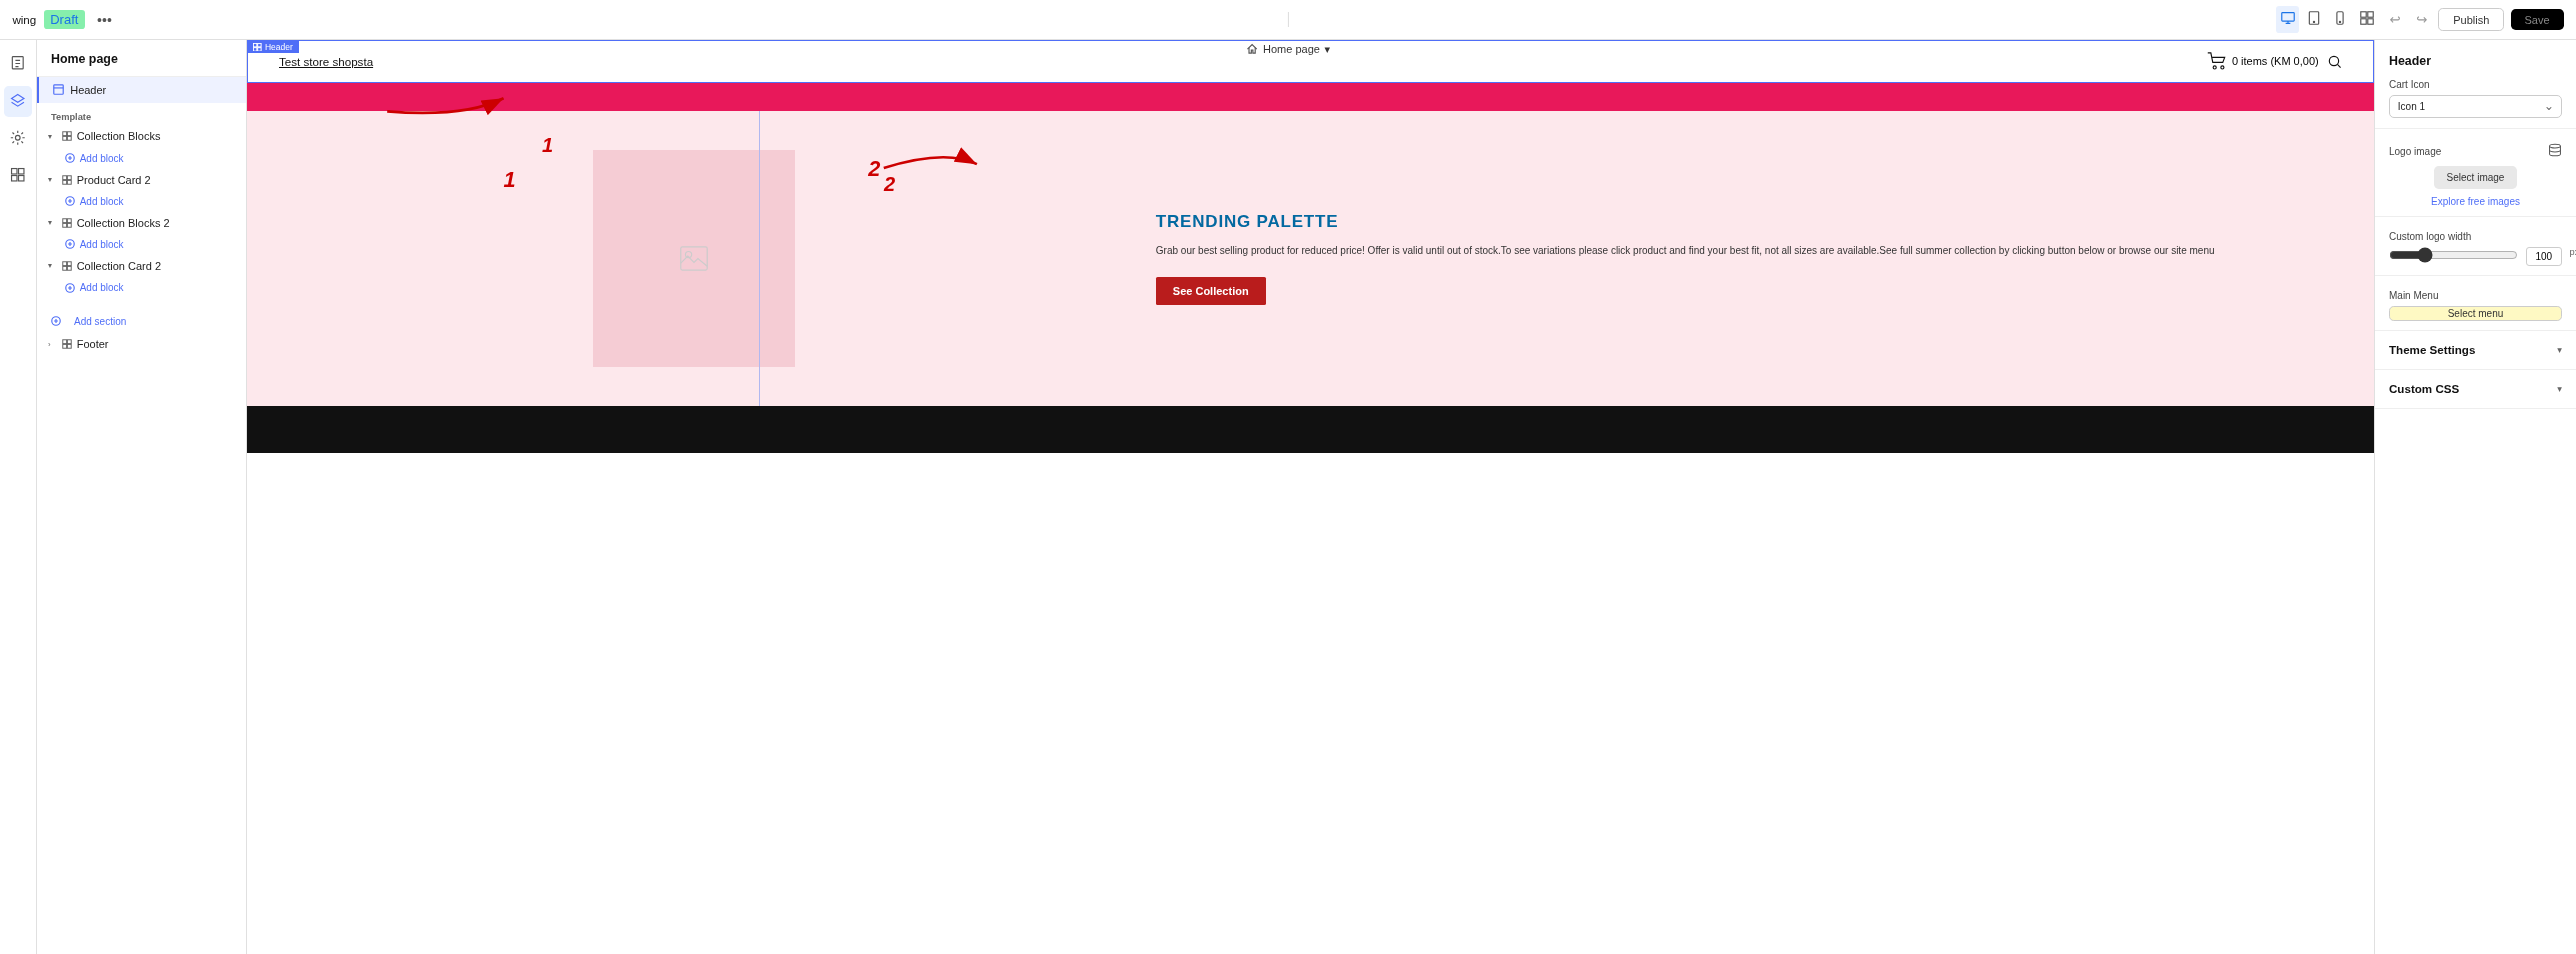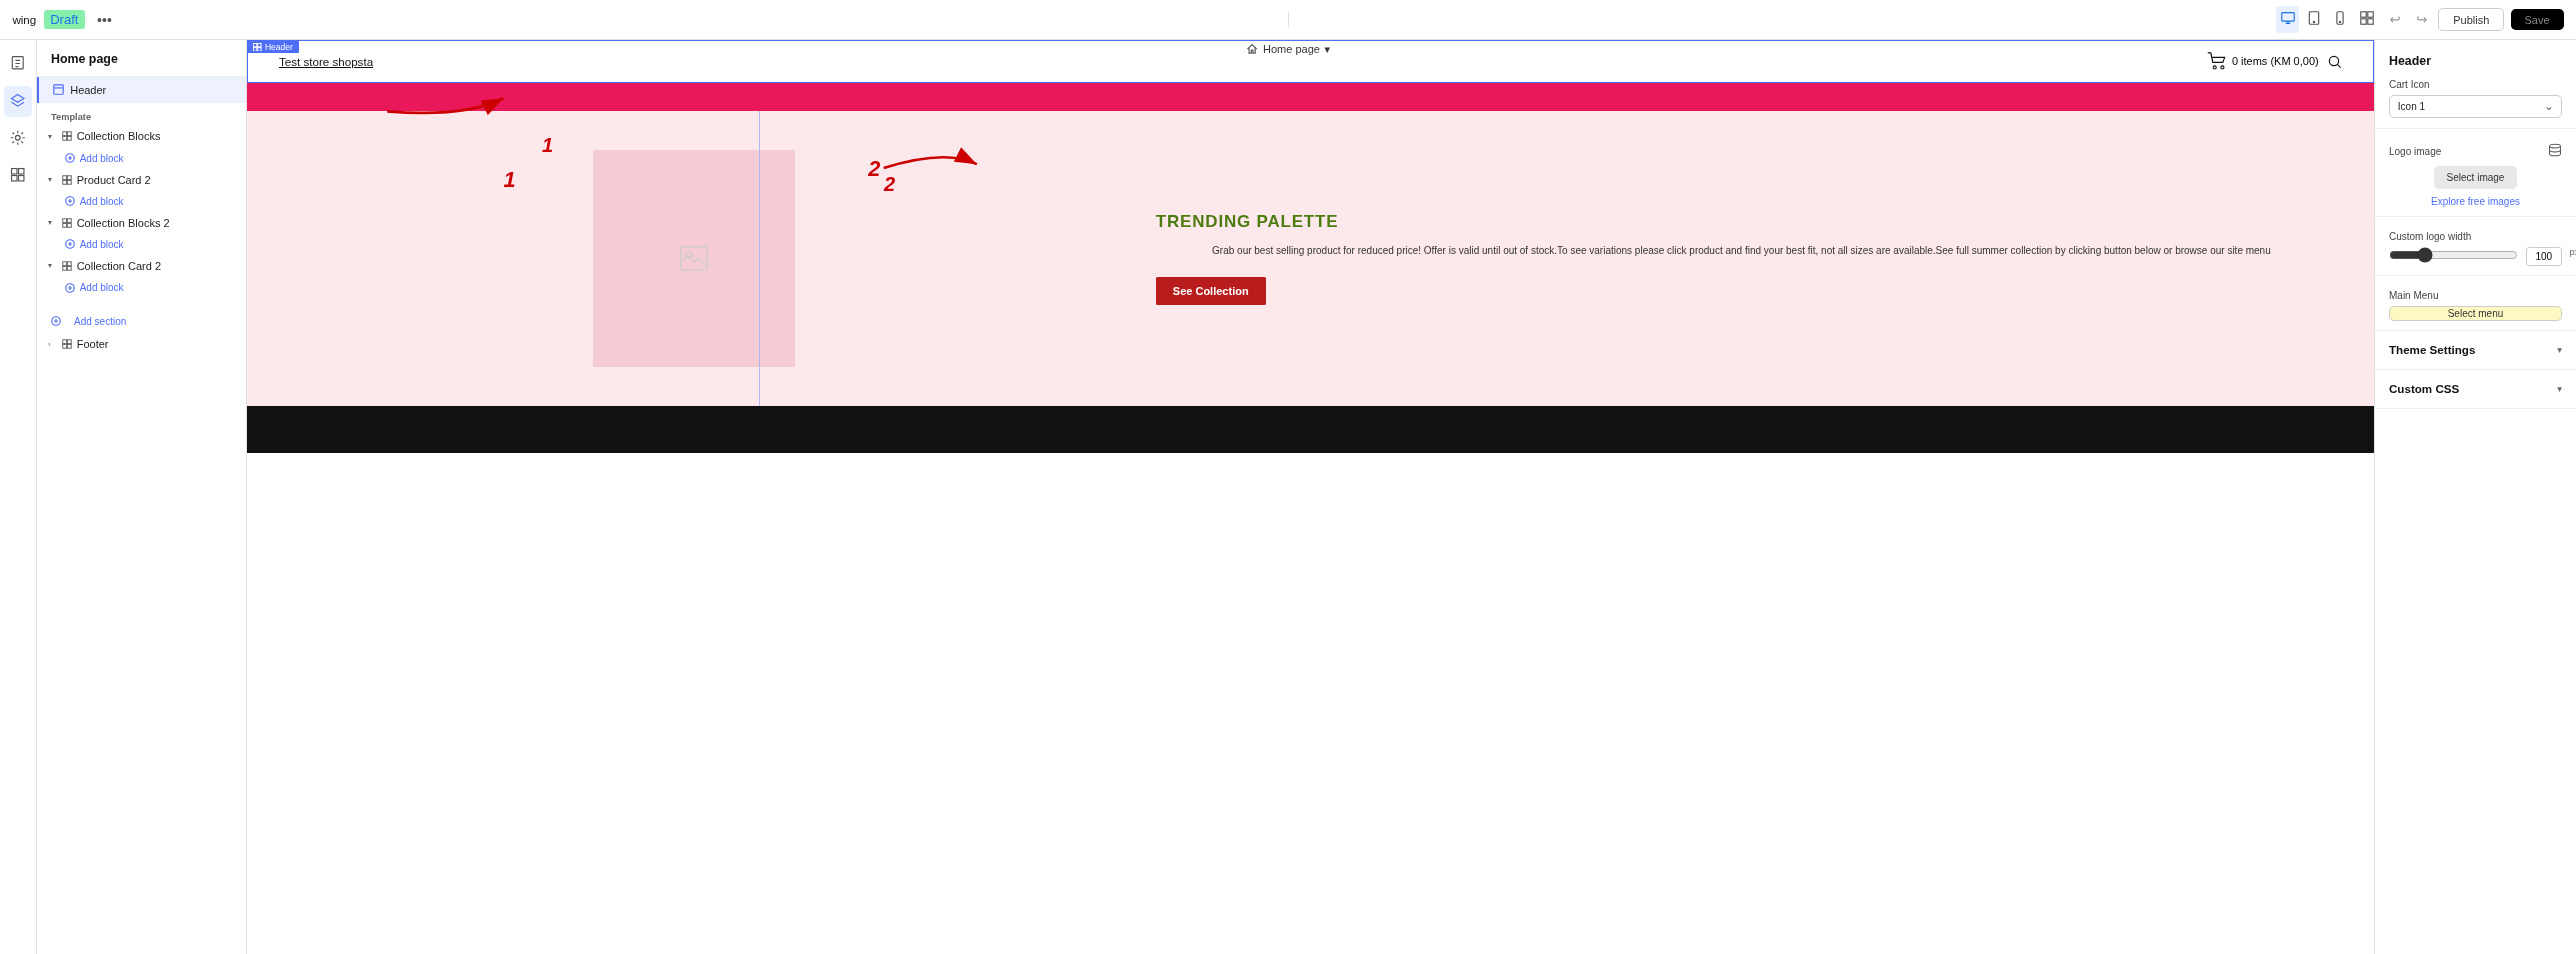--- a/index.html
+++ b/index.html
@@ -105,22 +105,22 @@
       padding: 23px;
     }
     .image-placeholder {
       background: #f5ccd4; width: 100%; max-width: 202px; height: 217px;
       display: flex; align-items: center; justify-content: center; color: #bbb;
     }
     .content-right {
       width: 58%; display: flex; flex-direction: column; justify-content: center;
       padding: 31px 47px 31px 15.5px;
     }
-    .content-title { font-size: 17px; font-weight: 700; color: #4d7c0f; margin-bottom: 11px; letter-spacing: 0.8px; }
-    .content-desc { font-size: 10px; color: #333; line-height: 1.6; margin-bottom: 18.6px; text-align: center; }
+    .content-title { font-size: 17px; font-weight: 700; color: #0369a1; margin-bottom: 11px; letter-spacing: 0.8px; }
+    .content-desc { font-size: 10px; color: #333; line-height: 1.6; margin-bottom: 18.6px; }
     .see-collection-btn {
       background: #b91c1c; color: #fff; border: none; padding: 7.8px 17px;
       font-size: 11px; font-weight: 600; cursor: pointer; border-radius: 1.6px;
       display: inline-block; width: fit-content;
     }
 
     
     .vertical-line {
       position: absolute; top: 0; left: 512px; width: 0.8px; height: 100%;
       background: #b0b8f0; z-index: 5;

